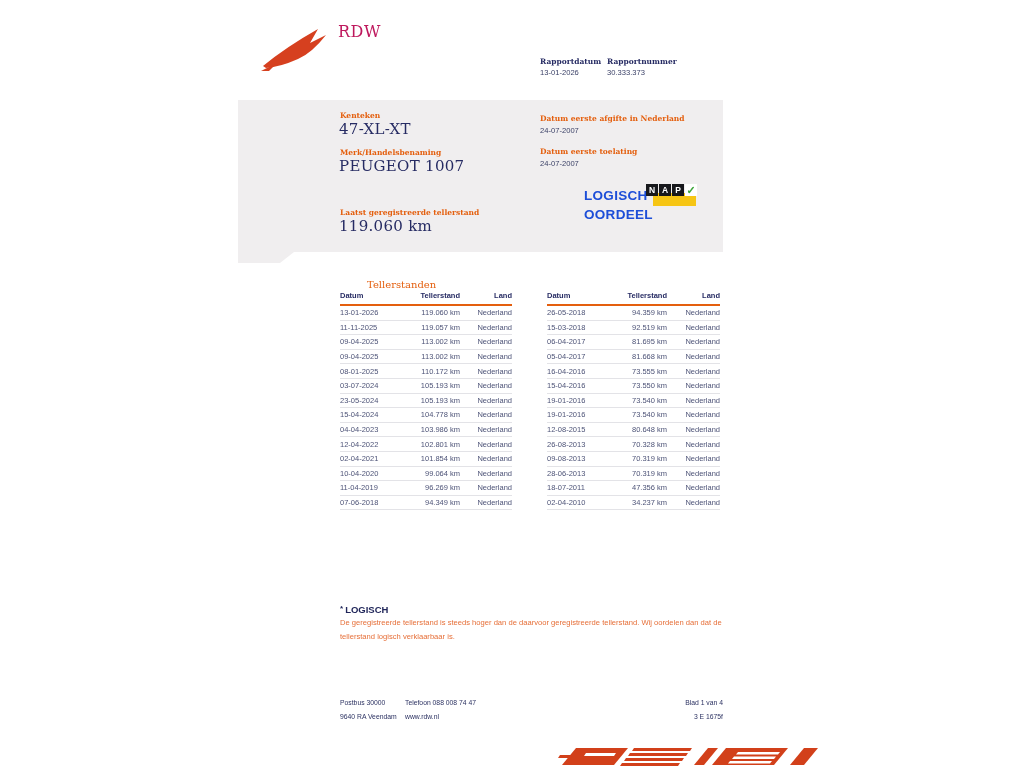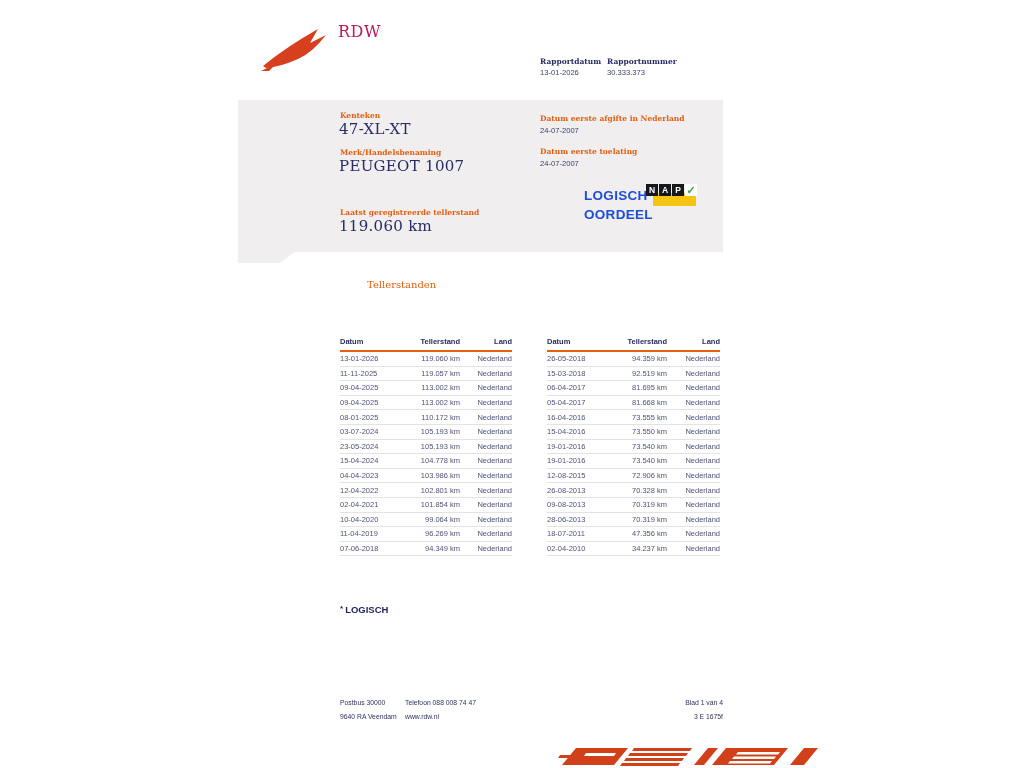--- a/index.html
+++ b/index.html
@@ -54,21 +54,21 @@
     position:absolute; top:0; left:39px; width:12px; height:12px; background:#ffffff;
     color:#3fa73c; font-size:11px; font-weight:700; text-align:center; line-height:12px;
   }
 
   
   .section-title {
     font-family:"DejaVu Serif", serif; font-size:10px; font-weight:400; color:#e45f0e;margin-left:27px;
   }
   .t-head {
     display:flex; font-size:7.5px; font-weight:700; color:#262b63;
-    border-bottom:2px solid #e45f0e; padding-bottom:3px; height:10px;margin-top:46px;
+    border-bottom:2px solid #e45f0e; padding-bottom:3px; height:10px;
   }
   .t-row {
     display:flex; font-size:7.5px; color:#4d5377;
     border-bottom:1px solid #e3e3e7; height:13.6px; align-items:center;
   }
   .c0 { width:58px; text-align:left; }
   .c1 { width:62px; text-align:right; }
   .c2 { flex:1; text-align:right; }
 
   
@@ -248,21 +248,21 @@
           <div class="c1">73.540 km</div>
           <div class="c2">Nederland</div>
         </div>
         <div class="t-row">
           <div class="c0">19-01-2016</div>
           <div class="c1">73.540 km</div>
           <div class="c2">Nederland</div>
         </div>
         <div class="t-row">
           <div class="c0">12-08-2015</div>
-          <div class="c1">72.906 km</div>
+          <div class="c1">80.648 km</div>
           <div class="c2">Nederland</div>
         </div>
         <div class="t-row">
           <div class="c0">26-08-2013</div>
           <div class="c1">70.328 km</div>
           <div class="c2">Nederland</div>
         </div>
         <div class="t-row">
           <div class="c0">09-08-2013</div>
           <div class="c1">70.319 km</div>
@@ -282,20 +282,21 @@
           <div class="c0">02-04-2010</div>
           <div class="c1">34.237 km</div>
           <div class="c2">Nederland</div>
         </div>
       </div>
   </div>
 
   <div class="abs fn-title" style="left:340px; top:604px;">
     <span class="fn-ast">*</span><span>LOGISCH</span>
   </div>
+  <div class="abs fn-text" style="left:340px; top:616px;">De geregistreerde tellerstand is steeds hoger dan de daarvoor geregistreerde tellerstand. Wij oordelen dan dat de tellerstand logisch verklaarbaar is.</div>
 
   <div class="abs foot" style="left:340px; top:699px;">Postbus 30000</div>
   <div class="abs foot" style="left:340px; top:713px;">9640 RA Veendam</div>
   <div class="abs foot" style="left:405px; top:699px;">Telefoon 088 008 74 47</div>
   <div class="abs foot" style="left:405px; top:713px;">www.rdw.nl</div>
   <div class="abs foot foot-right" style="left:623px; top:699px;">Blad 1 van 4</div>
   <div class="abs foot foot-right" style="left:623px; top:713px;">3 E 1675f</div>
 
   <div class="abs" style="left:542px; top:744px; width:282px; height:24px;">
     <svg width="282" height="24" viewBox="0 0 282 24">

